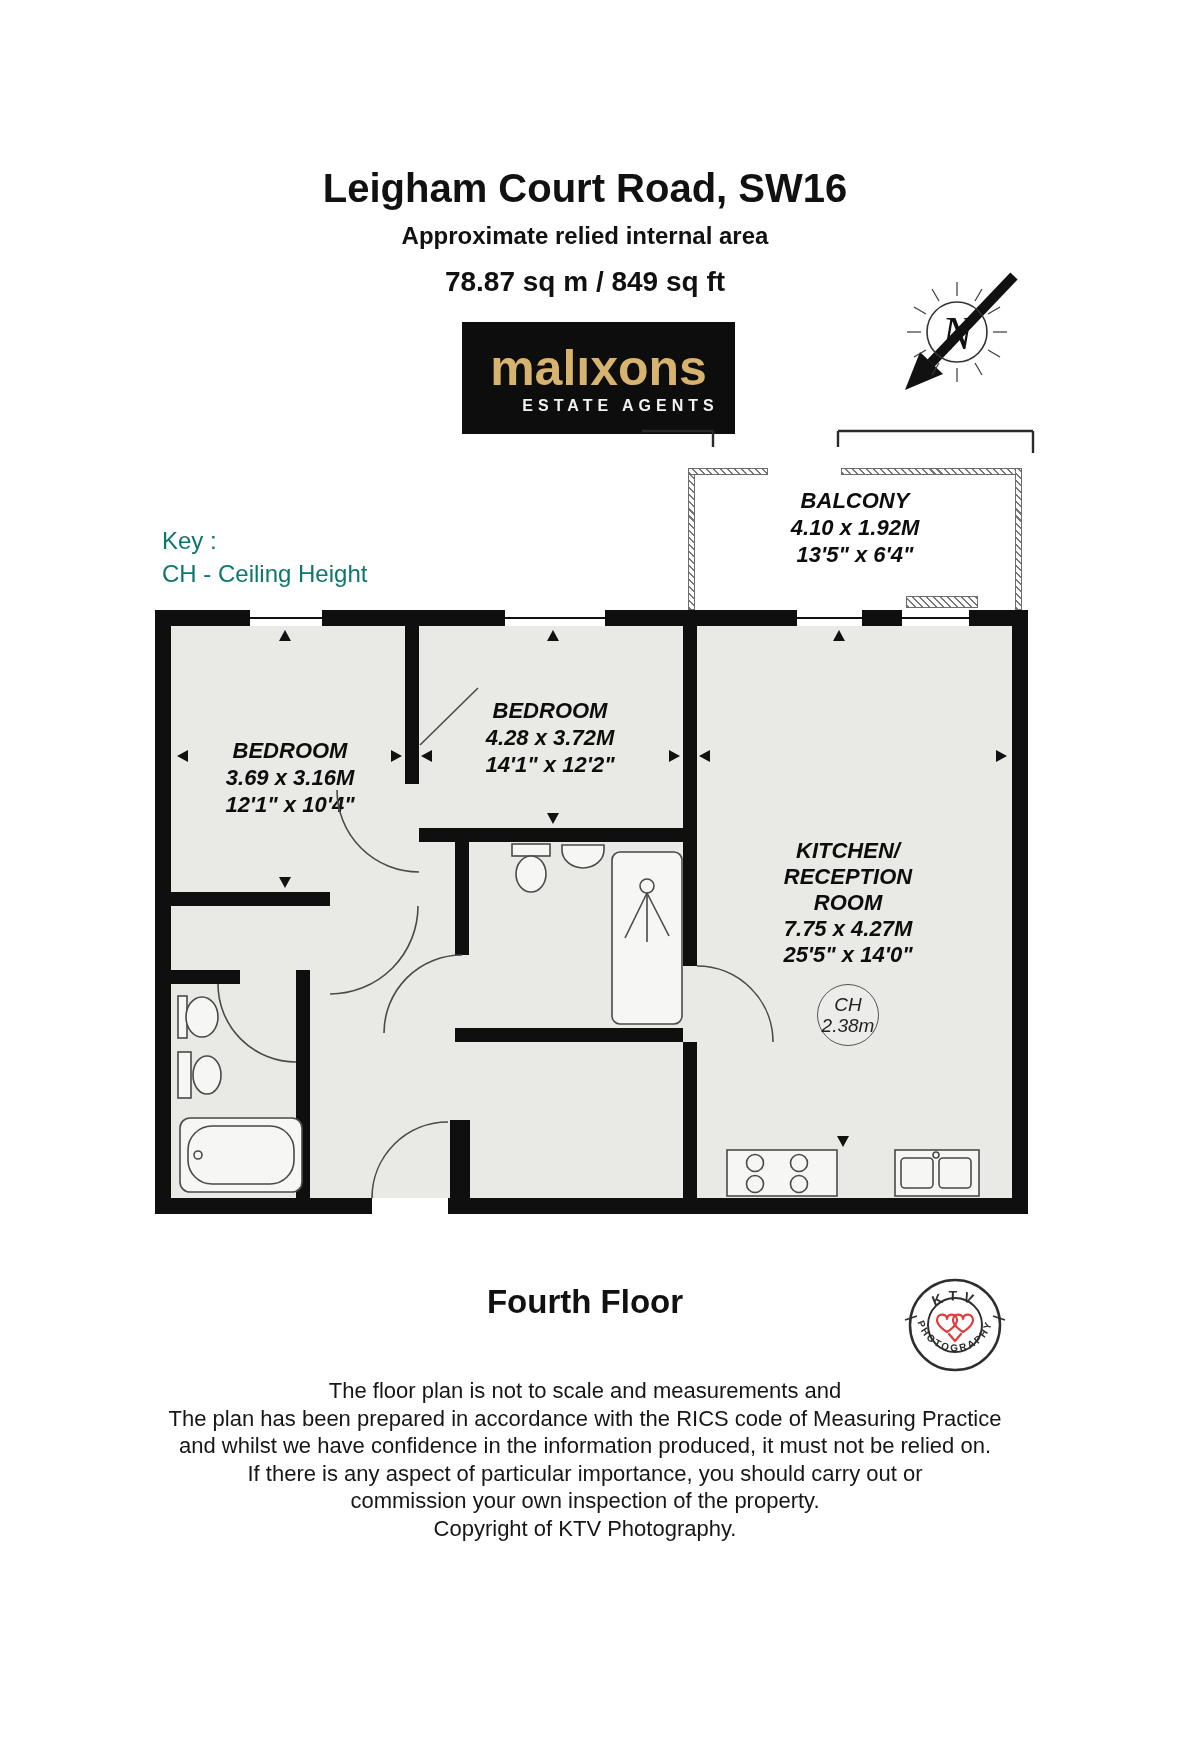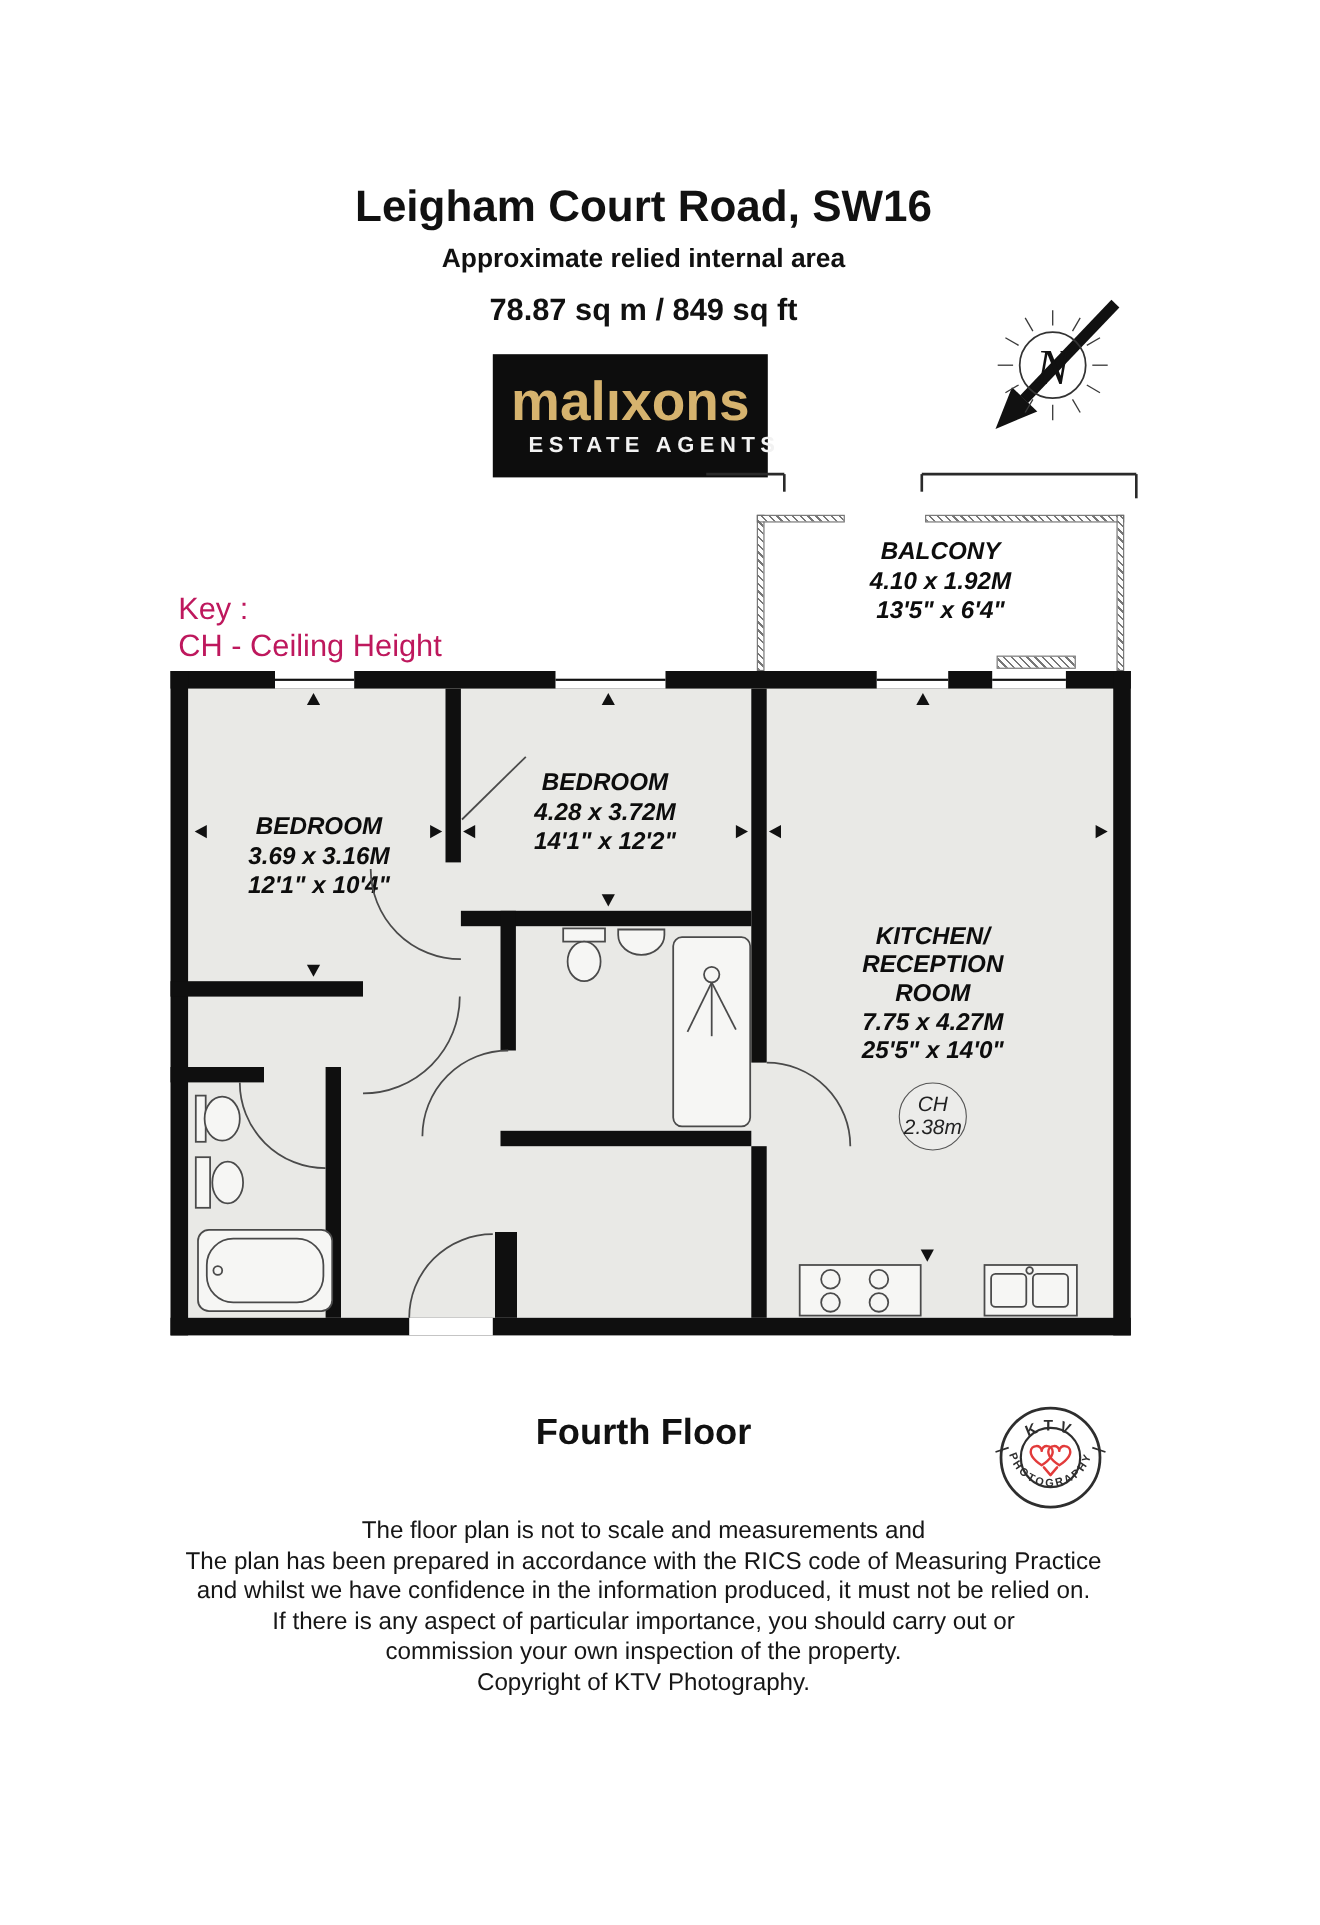--- a/index.html
+++ b/index.html
@@ -5,26 +5,26 @@
   html,body{margin:0;padding:0;background:#fff;}
   .page{position:relative;width:1200px;height:1750px;background:#fff;overflow:hidden;
         font-family:"Liberation Sans",sans-serif;color:#111;}
   .abs{position:absolute;}
   .ctr{text-align:center;}
   
   .title{left:0;top:166px;width:1170px;font-size:40px;font-weight:bold;}
   .subtitle{left:0;top:222px;width:1170px;font-size:24px;font-weight:bold;}
   .area{left:0;top:266px;width:1170px;font-size:28px;font-weight:bold;}
   
-  .brand{left:448px;top:322px;width:250px;height:112px;background:#0d0d0d;
+  .brand{left:462px;top:322px;width:273px;height:112px;background:#0d0d0d;
          display:flex;flex-direction:column;align-items:center;justify-content:center;}
   .brand-name{font-size:50px;font-weight:600;color:#d6b36e;line-height:52px;letter-spacing:0px;}
-  .brand-tag{font-size:20px;font-weight:bold;color:#f2f2f2;letter-spacing:5px;margin-top:3px;transform:translateX(22px);}
-  
-  .key{left:162px;top:537px;font-size:28px;line-height:33px;color:#be185d;}
+  .brand-tag{font-size:16px;font-weight:bold;color:#f2f2f2;letter-spacing:5px;margin-top:3px;transform:translateX(22px);}
+  
+  .key{left:162px;top:524px;font-size:24px;line-height:33px;color:#0f766e;}
   
   .interior{left:171px;top:626px;width:841px;height:572px;background:#e9e9e6;}
   .wall{position:absolute;background:#0f0f0f;}
   .win{position:absolute;top:610px;height:16px;background:#fff;}
   .win::after{content:"";position:absolute;left:0;right:0;top:7px;height:2px;background:#111;}
   .gap{position:absolute;background:#fff;}
   .hatch{position:absolute;background:repeating-linear-gradient(45deg,#767676 0 1.5px,#fdfdfd 1.5px 5px);border:1px solid #6d6d6d;box-sizing:border-box;}
   .room-label{position:absolute;text-align:center;font-weight:bold;color:#0d0d0d;}
   .room-label .l{font-size:22px;line-height:27px;white-space:nowrap;font-style:italic;}
   .ch-circle{left:817px;top:984px;width:60px;height:60px;border:1.6px solid #555;border-radius:50%;

